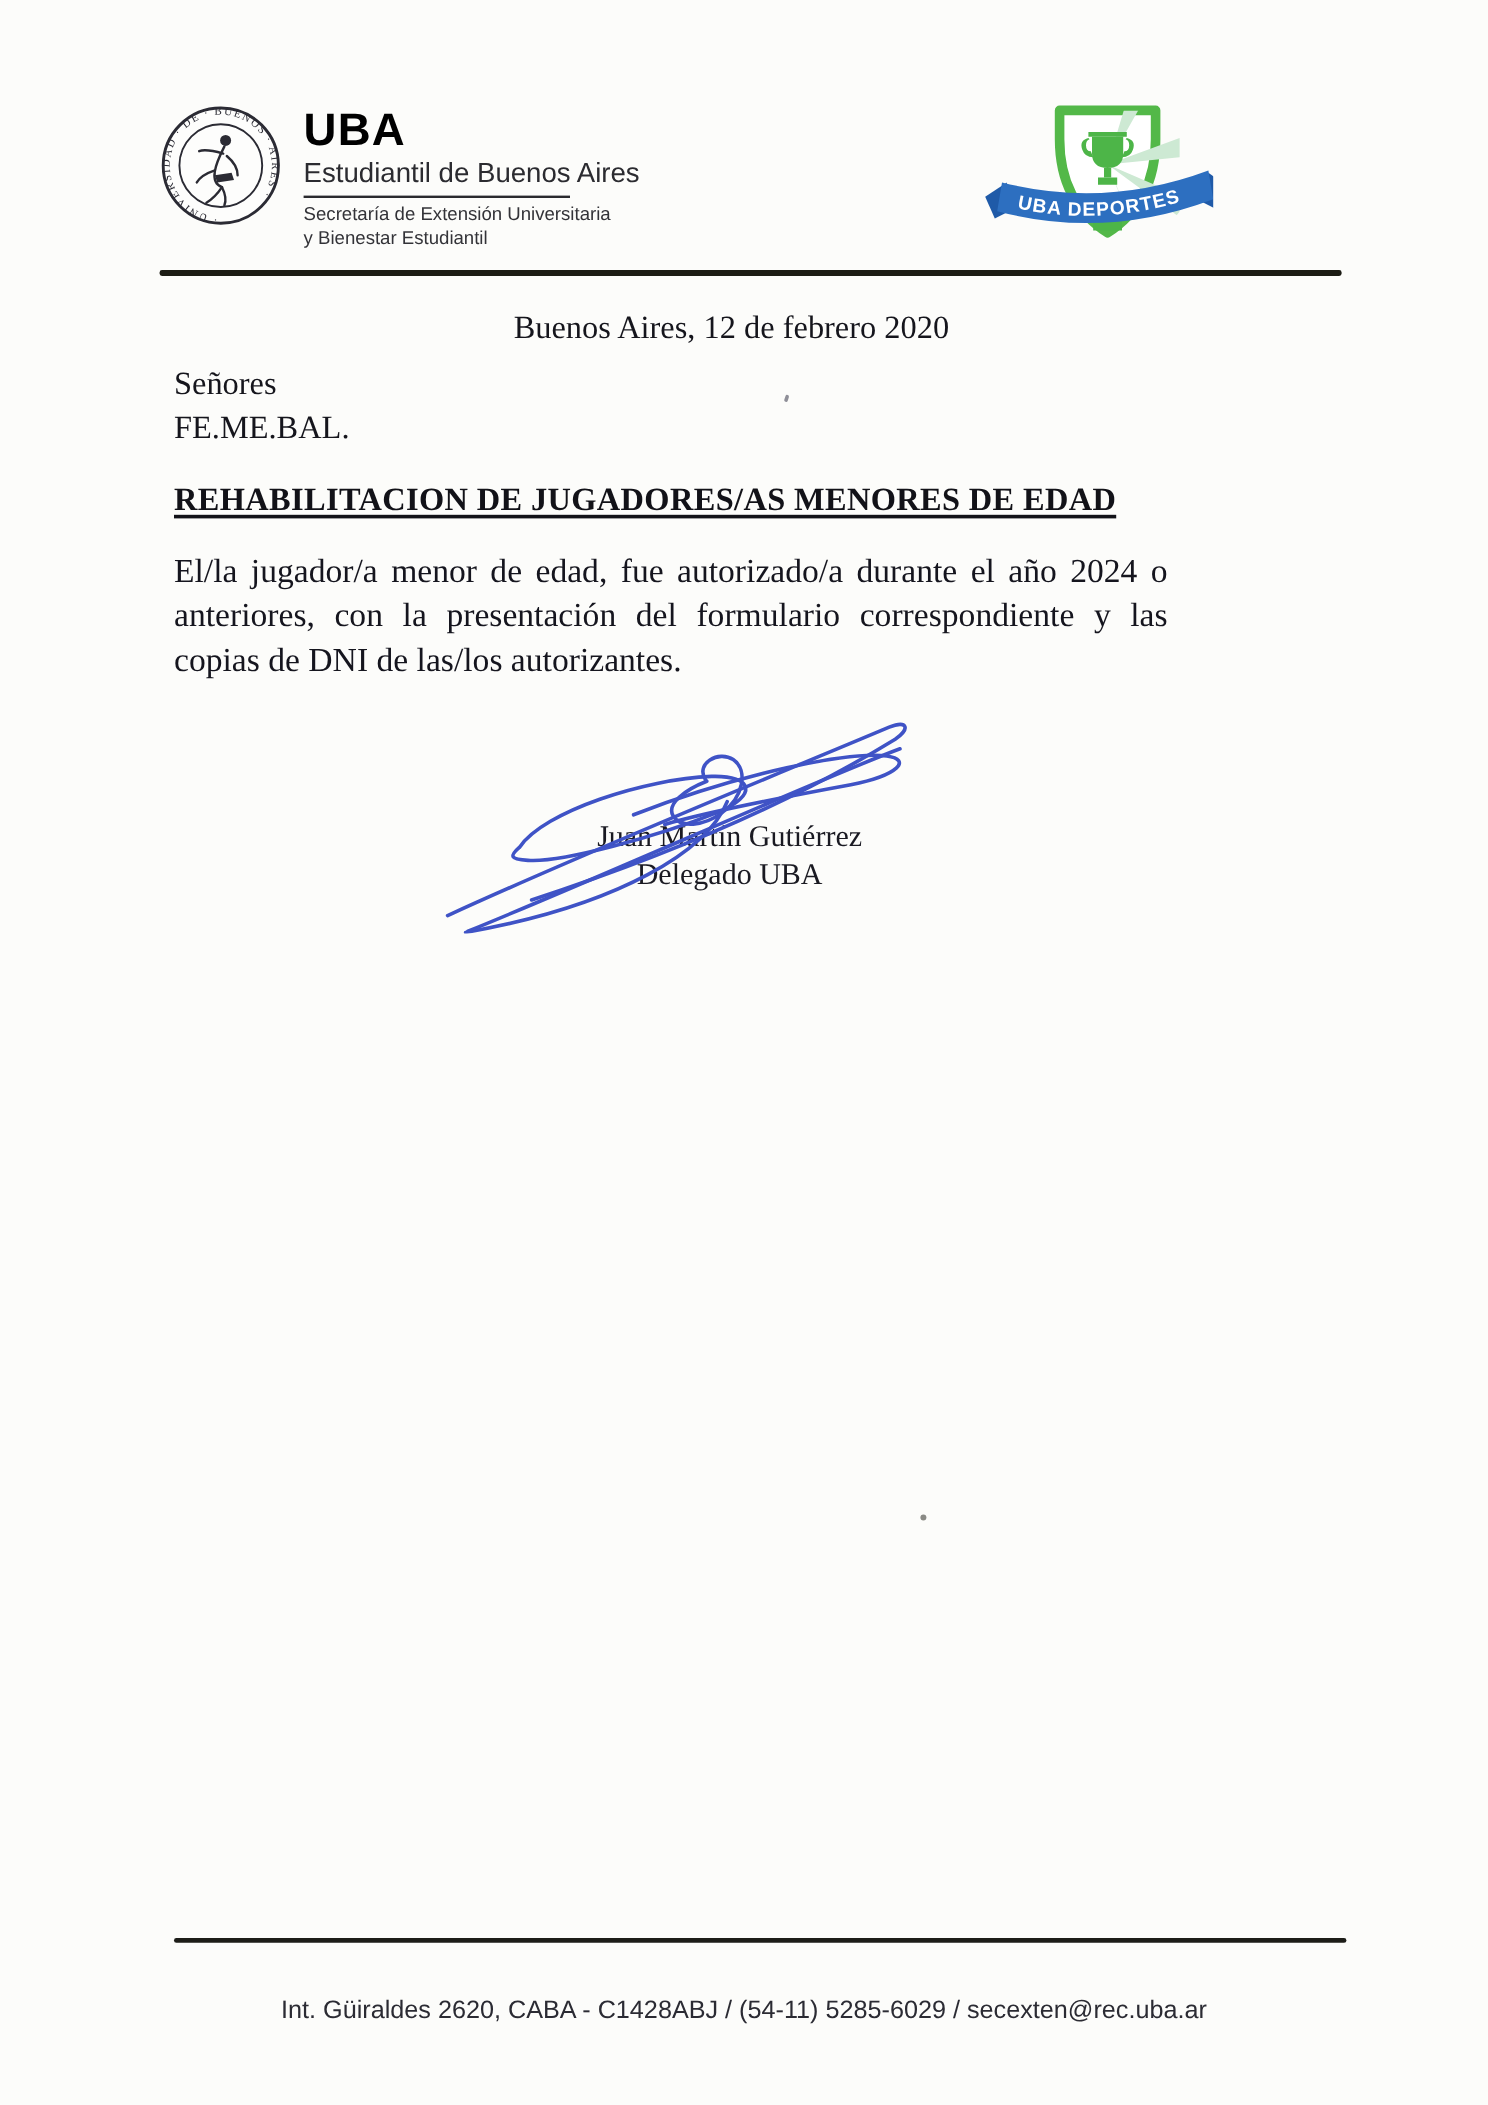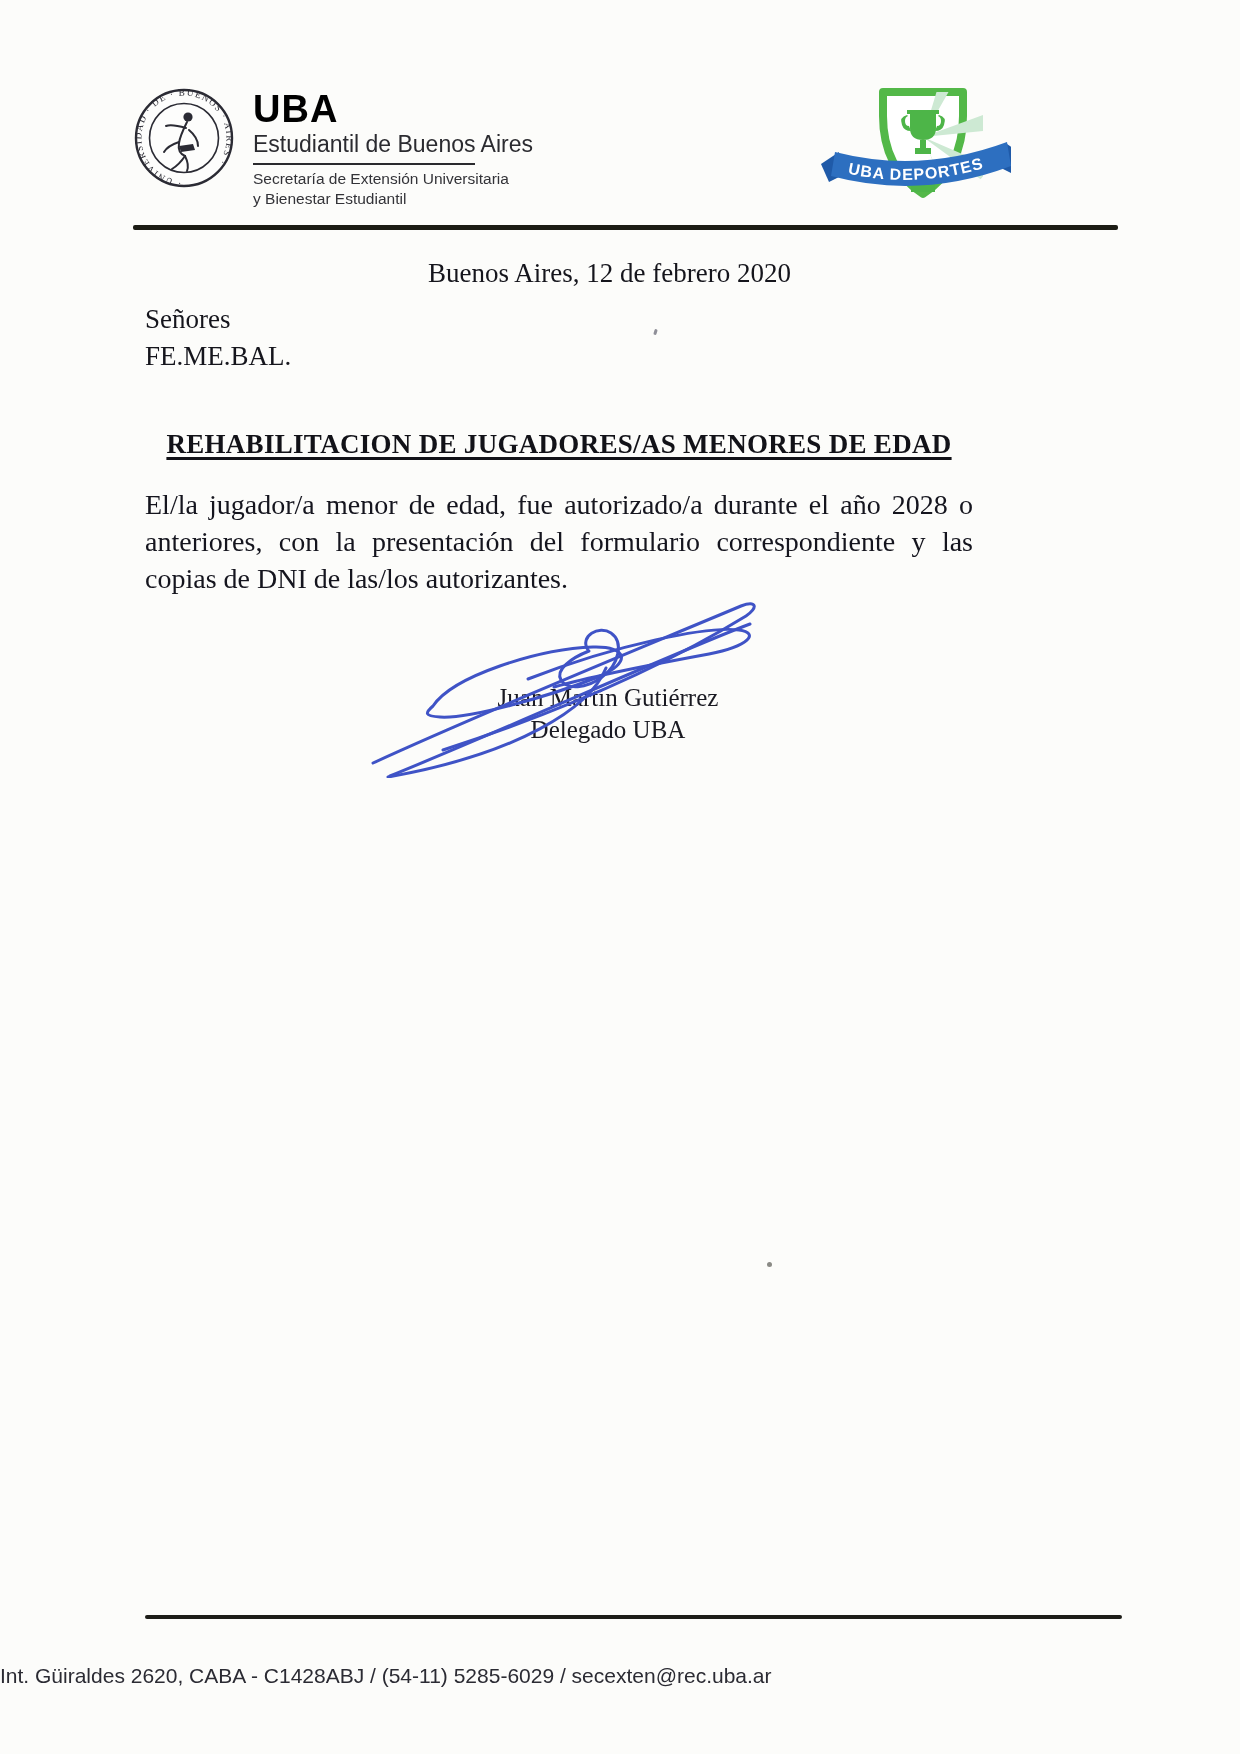--- a/index.html
+++ b/index.html
@@ -49,21 +49,21 @@
     position:absolute;left:145px;top:258px;width:935px;color:#15151c;
   }
   .date-line{
     text-align:center;font-size:27px;padding-right:6px;
   }
   .addressee{
     font-size:27px;line-height:1.2;margin-top:14px;
   }
   .addressee div{margin-bottom:5px;}
   .title-wrap{
-    width:828px;text-align:center;margin-top:56px;
+    width:828px;margin-top:28px;
   }
   .doc-title{
     font-size:27px;font-weight:bold;
     text-decoration:underline;text-decoration-thickness:2.5px;text-underline-offset:4px;
     letter-spacing:.3px;color:#121218;
   }
   .body-par{
     width:828px;margin-top:26px;
     font-size:28px;line-height:37px;text-align:justify;color:#15151e;
   }
@@ -76,21 +76,21 @@
     position:absolute;left:438px;top:682px;width:340px;
     text-align:center;font-size:25px;line-height:1.26;color:#1a1a22;z-index:2;
   }
   
   .footer-rule{
     position:absolute;left:145px;top:1615px;width:977px;height:4px;
     background:#1d1d18;border-radius:2px;
   }
   .footer-text{
     position:absolute;left:0;top:1664px;width:1240px;
-    text-align:left;font-family:"Liberation Sans", sans-serif;
+    text-align:center;font-family:"Liberation Sans", sans-serif;
     font-size:21px;color:#2b2b33;
   }
   
   .speck1{position:absolute;left:654px;top:329px;width:3px;height:6px;background:#8f8f98;border-radius:2px;transform:rotate(18deg);}
   .speck2{position:absolute;left:767px;top:1262px;width:5px;height:5px;background:#8a8a85;border-radius:50%;}
 </style>
 </head>
 <body>
 
 <div class="page">
@@ -181,21 +181,21 @@
 
     <div class="addressee">
       <div>Señores</div>
       <div>FE.ME.BAL.</div>
     </div>
 
     <div class="title-wrap">
       <span class="doc-title">REHABILITACION DE JUGADORES/AS MENORES DE EDAD</span>
     </div>
 
-    <p class="body-par">El/la jugador/a menor de edad, fue autorizado/a durante el año 2028 o anteriores, con la presentación del formulario correspondiente y las copias de DNI de las/los autorizantes.</p>
+    <p class="body-par">El/la jugador/a menor de edad, fue autorizado/a durante el año 2024 o anteriores, con la presentación del formulario correspondiente y las copias de DNI de las/los autorizantes.</p>
   </div>
 
   <svg class="signature-svg" viewBox="0 0 400 240">
     <g fill="none" stroke="#3f53c6" stroke-width="3" stroke-linecap="round">
       <path d="M15,225 C130,172 300,103 383,68 C398,62 401,69 388,78 C300,132 195,176 85,212"></path>
       <path d="M32,238 C150,190 320,113 392,86"></path>
       <path d="M75,168 C95,138 180,111 235,109 C270,108 274,125 240,139 C190,159 110,181 82,179 C66,178 67,175 75,168"></path>
       <path d="M230,112 C221,98 241,87 253,95 C266,104 261,127 244,139 C228,151 209,152 203,142 C197,132 213,120 231,113"></path>
       <path d="M248,130 C232,170 160,216 30,239"></path>
       <path d="M170,141 C260,106 350,88 381,92 C402,95 391,108 351,116 C291,127 231,139 196,149"></path>

